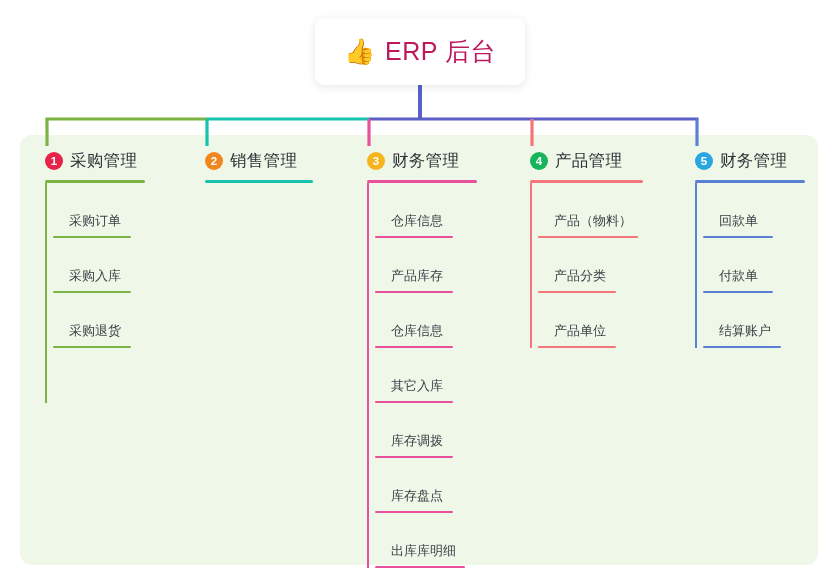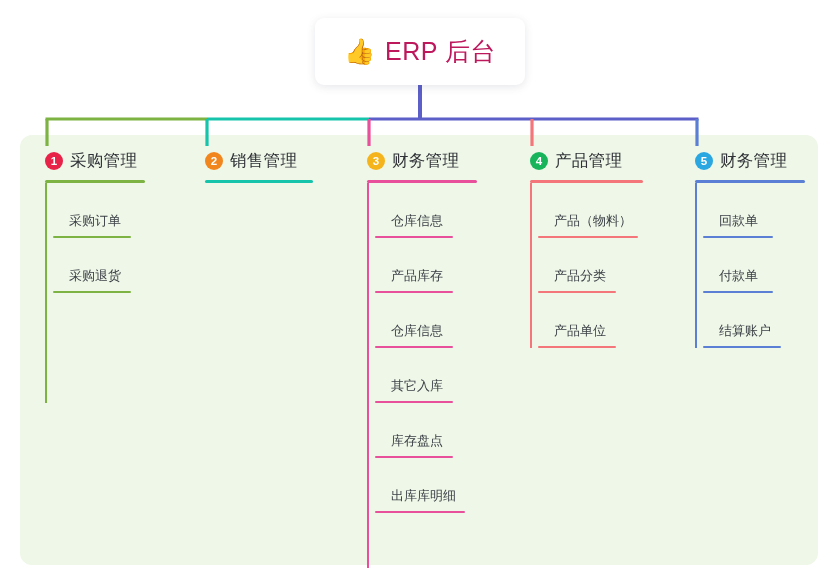--- a/index.html
+++ b/index.html
@@ -104,20 +104,24 @@
           <div class="col-title">采购管理</div>
         </div>
         <div class="head-rule" style="width: 100px; background: rgb(124, 179, 66);"></div>
         <div class="items" style="height: 220px;">
           <div class="trunk" style="background: rgb(124, 179, 66); height: 220px;"></div>
           <div class="item">
             <div class="item-label">采购订单</div>
             <div class="item-rule" style="width: 78px; background: rgb(124, 179, 66);"></div>
           </div>
           <div class="item">
+            <div class="item-label">采购入库</div>
+            <div class="item-rule" style="width: 78px; background: rgb(124, 179, 66);"></div>
+          </div>
+          <div class="item">
             <div class="item-label">采购退货</div>
             <div class="item-rule" style="width: 78px; background: rgb(124, 179, 66);"></div>
           </div>
         </div>
       </div>
       <div class="col" style="left: 205px; width: 150px;">
         <div class="col-head">
           <div class="badge" style="background: rgb(242, 134, 30);">2</div>
           <div class="col-title">销售管理</div>
         </div>
@@ -141,20 +145,24 @@
           </div>
           <div class="item">
             <div class="item-label">仓库信息</div>
             <div class="item-rule" style="width: 78px; background: rgb(232, 80, 155);"></div>
           </div>
           <div class="item">
             <div class="item-label">其它入库</div>
             <div class="item-rule" style="width: 78px; background: rgb(232, 80, 155);"></div>
           </div>
           <div class="item">
+            <div class="item-label">库存调拨</div>
+            <div class="item-rule" style="width: 78px; background: rgb(232, 80, 155);"></div>
+          </div>
+          <div class="item">
             <div class="item-label">库存盘点</div>
             <div class="item-rule" style="width: 78px; background: rgb(232, 80, 155);"></div>
           </div>
           <div class="item">
             <div class="item-label">出库库明细</div>
             <div class="item-rule" style="width: 90px; background: rgb(232, 80, 155);"></div>
           </div>
         </div>
       </div>
       <div class="col" style="left: 530px; width: 155px;">

